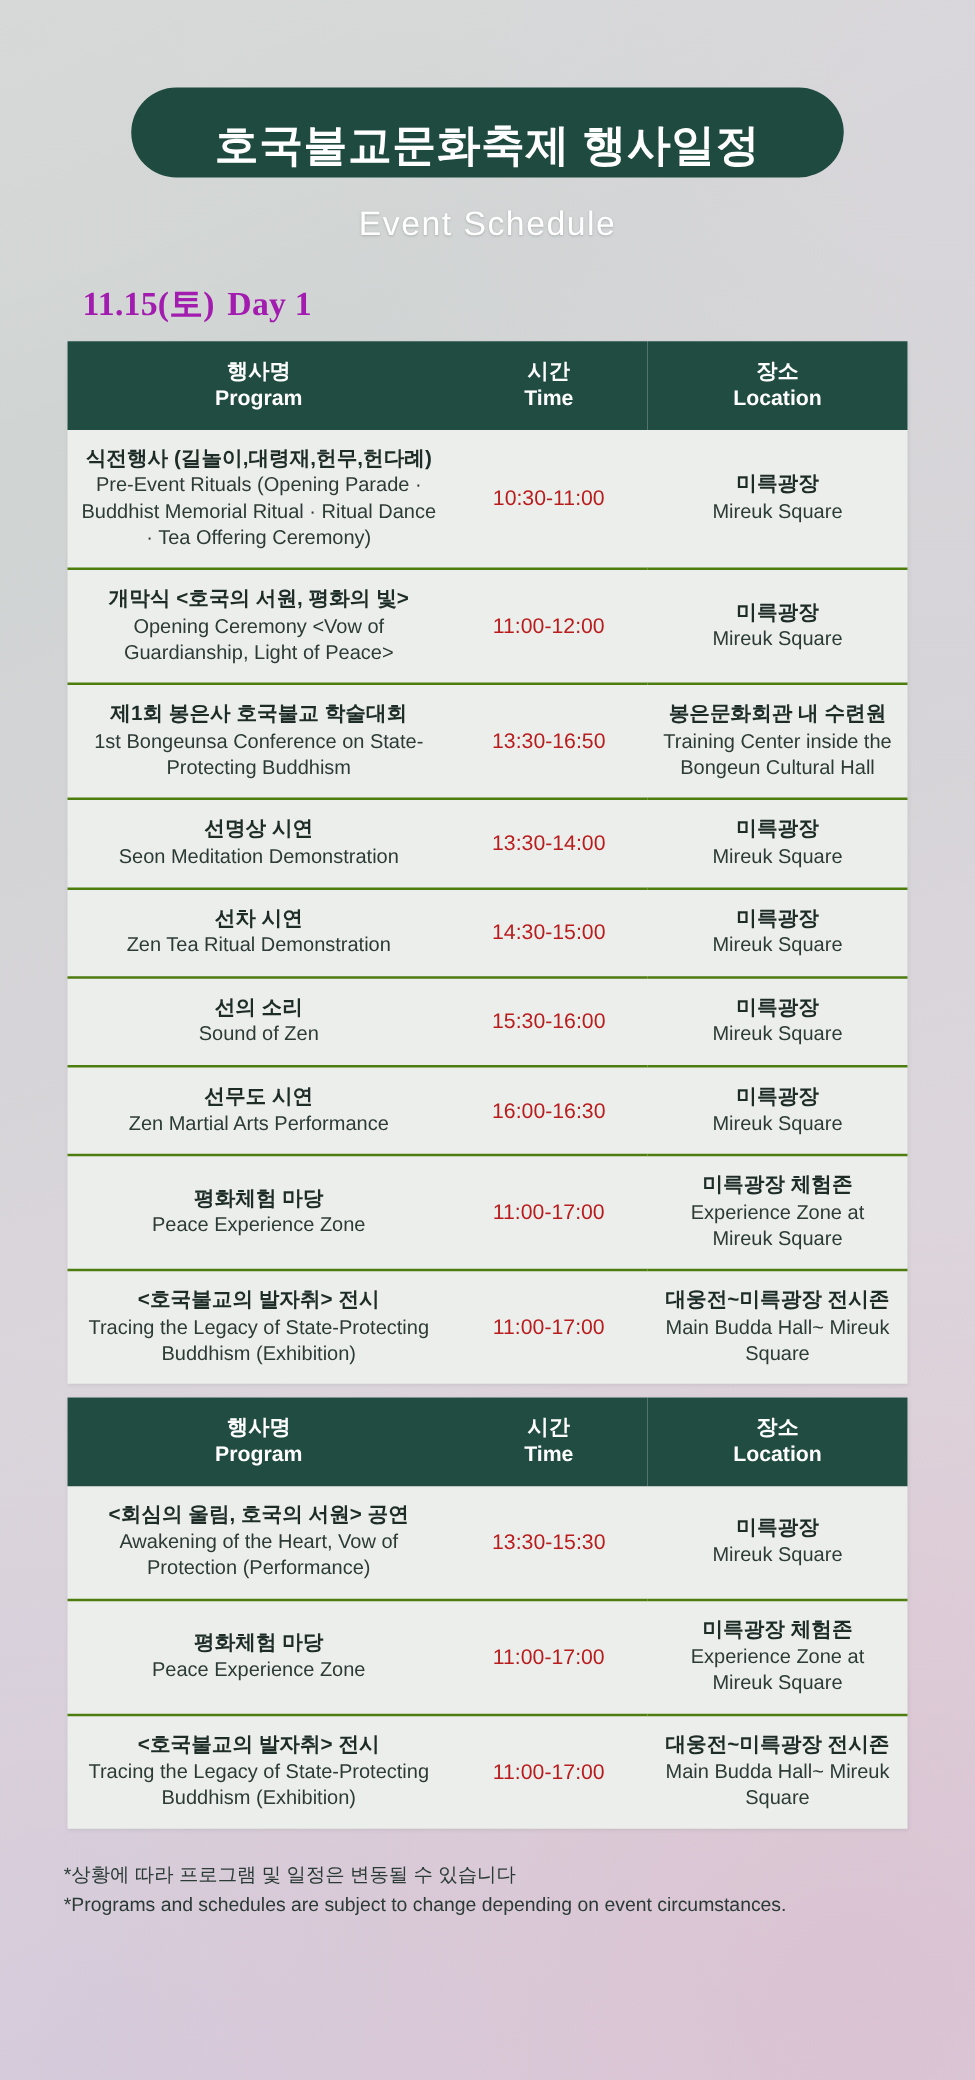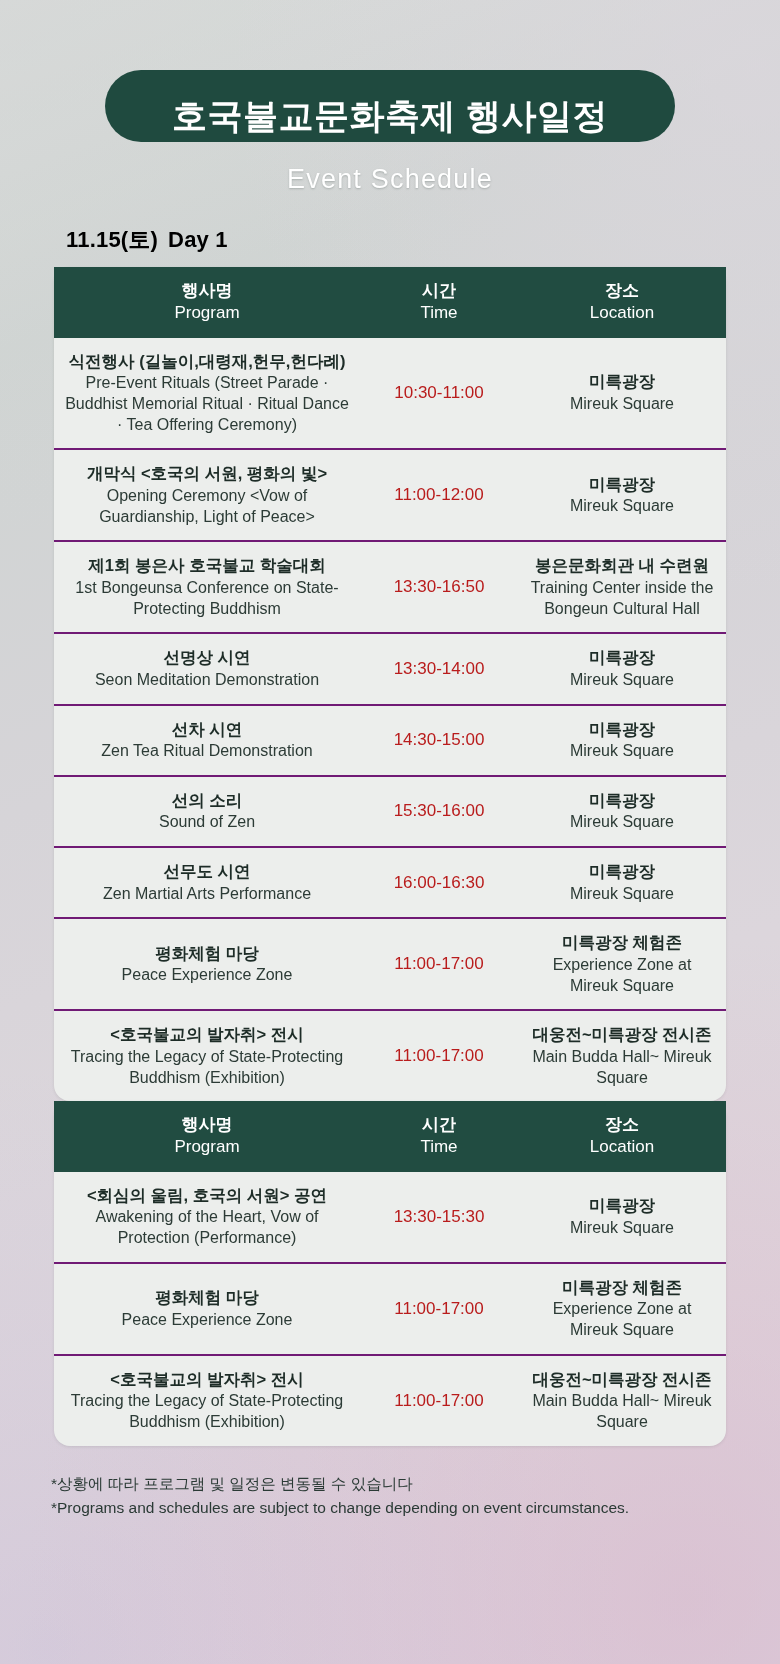--- a/index.html
+++ b/index.html
@@ -53,58 +53,58 @@
     color: #ffffff;
     font-size: 27px;
     font-weight: normal;
     letter-spacing: 1.2px;
     text-shadow: 0 1px 2px rgba(90,100,98,0.35);
   }
 
   
   .day-heading {
     margin: 30px 0 12px 28px;
-    color: #000000;
-    font-size: 22px;
+    color: #a21caf;
+    font-size: 27px;
     font-weight: bold;
     letter-spacing: 0.2px;
+    font-family: Liberation Serif, serif;
   }
   .day-heading .ko { margin-right: 10px; }
 
   
   .schedule {
     width: 672px;
-    margin: 0 auto;
+    margin: 11px auto;
     border-collapse: collapse;
     table-layout: fixed;
     background: #eceeec;
     box-shadow: 0 1px 3px rgba(60,70,66,0.12);
-    border-radius: 16px;
   }
   .schedule col.c-prog { width: 306px; }
   .schedule col.c-time { width: 158px; }
   .schedule col.c-loc  { width: 208px; }
 
   .schedule thead th {
     background: #214c41;
     color: #ffffff;
     padding: 13px 6px 14px;
     font-size: 17px;
     font-weight: bold;
     line-height: 1.28;
     text-align: center;
     vertical-align: middle;
   }
-  .schedule thead th .en { font-weight: normal; }
+  .schedule thead th .en { font-weight: bold; }
 
   .schedule tbody td {
     padding: 13px 10px;
     text-align: center;
     vertical-align: middle;
-    border-bottom: 2px solid #701a75;
+    border-bottom: 2px solid #4d7c0f;
     line-height: 1.3;
   }
   .schedule tbody tr:last-child td { border-bottom: none; }
 
   .cell-ko {
     font-size: 16.5px;
     font-weight: bold;
     color: #1d2c27;
     display: block;
   }
@@ -163,21 +163,21 @@
         <th>
           <div>장소</div>
           <div class="en">Location</div>
         </th>
       </tr>
     </thead>
     <tbody>
       <tr>
         <td>
           <span class="cell-ko">식전행사 (길놀이,대령재,헌무,헌다례)</span>
-          <span class="cell-en">Pre-Event Rituals (Street Parade · Buddhist Memorial Ritual · Ritual Dance · Tea Offering Ceremony)</span>
+          <span class="cell-en">Pre-Event Rituals (Opening Parade · Buddhist Memorial Ritual · Ritual Dance · Tea Offering Ceremony)</span>
         </td>
         <td class="cell-time">10:30-11:00</td>
         <td>
           <span class="cell-ko">미륵광장</span>
           <span class="cell-en">Mireuk Square</span>
         </td>
       </tr>
       <tr>
         <td>
           <span class="cell-ko">개막식 &lt;호국의 서원, 평화의 빛&gt;</span>

